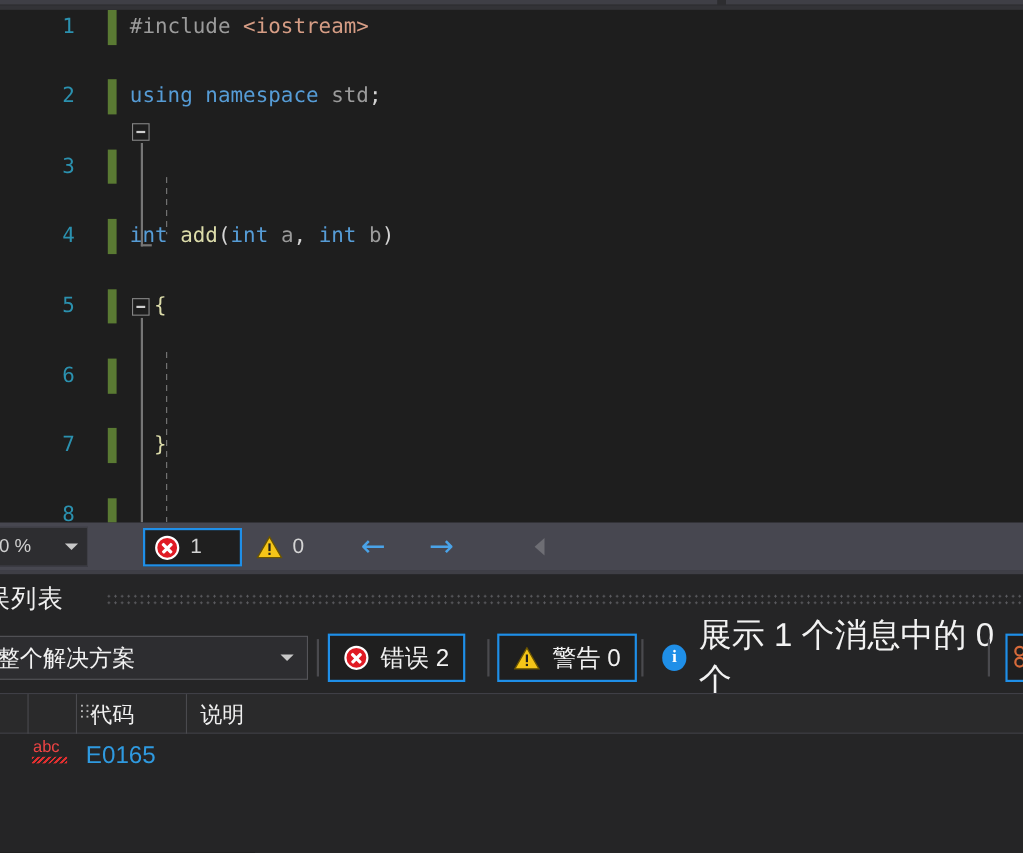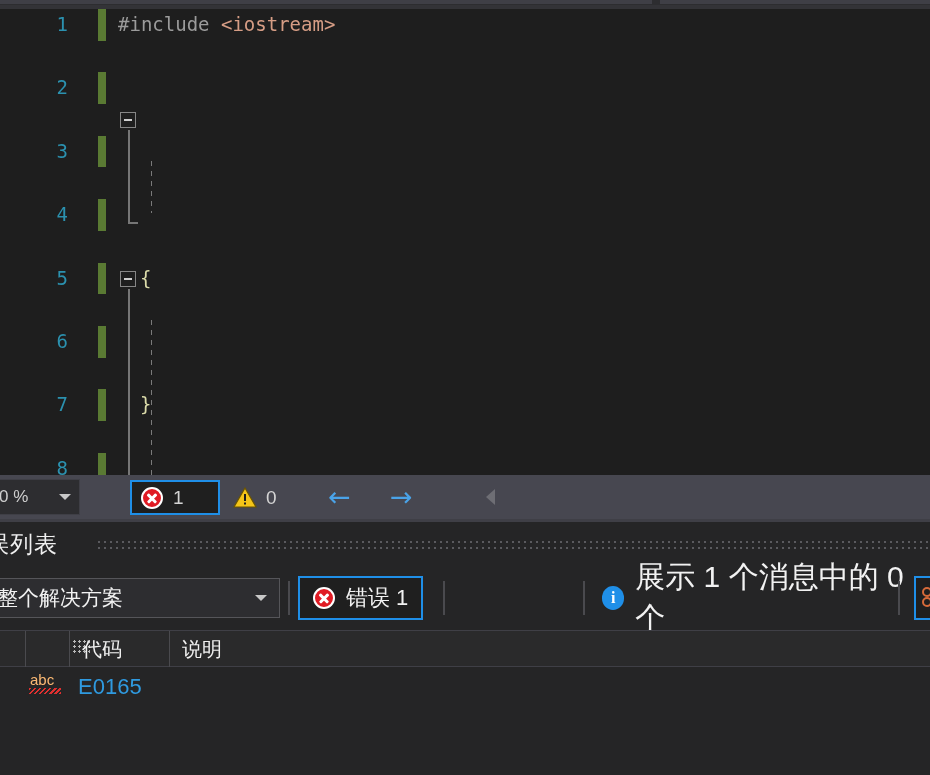--- a/index.html
+++ b/index.html
@@ -173,21 +173,21 @@
   .row-icon { position:absolute; left:28px; top:4px; width:34px; height:30px; }
   .row-code {
     position:absolute; left:78px; top:0; height:38px; display:flex; align-items:center;
     color:#2f9ae0; font-size:22px; font-family:"Liberation Sans",sans-serif;
   }
   .row-desc {
     position:absolute; left:175px; top:0; height:38px; display:flex; align-items:center;
     color:#f2f2f2; font-size:22px; font-family:"Liberation Sans",sans-serif;
   }
   .abc-ico { position:relative; width:36px; height:30px; }
-  .abc-ico .t { position:absolute; left:2px; top:-1px; color:#fdba74; font-size:15px;
+  .abc-ico .t { position:absolute; left:2px; top:-1px; color:#ef4444; font-size:15px;
                 font-family:"Liberation Sans",sans-serif; }
   .abc-ico .w { position:absolute; left:1px; top:16px; width:32px; height:6px;
                 background-image: repeating-linear-gradient(135deg,#e03030 0 1.8px,transparent 1.8px 3.6px); }
 </style>
 </head>
 <body>
 
 <div id="root">
 
   <div class="top-strip">
@@ -200,31 +200,33 @@
 
     <div class="code-line" style="top:0">
       <span class="ln">1</span>
       <span class="chg"></span>
       <span class="codetext"><span class="pp">#include </span><span class="inc">&lt;iostream&gt;</span></span>
     </div>
 
     <div class="code-line" style="top:31.7px">
       <span class="ln">2</span>
       <span class="chg"></span>
+      <span class="codetext"><span class="kw">using</span> <span class="kw">namespace</span> <span class="pre">std</span><span class="pun">;</span></span>
     </div>
 
     <div class="code-line" style="top:63.4px">
       <span class="ln">3</span>
       <span class="chg"></span>
       <span class="codetext"></span>
     </div>
 
     <div class="code-line" style="top:95.1px">
       <span class="ln">4</span>
       <span class="chg"></span>
+      <span class="codetext"><span class="kw">int</span> <span class="fn">add</span><span class="pun">(</span><span class="kw">int</span> <span class="pre">a</span><span class="pun">,</span> <span class="kw">int</span> <span class="pre">b</span><span class="pun">)</span></span>
     </div>
 
     <div class="code-line" style="top:126.8px">
       <span class="ln">5</span>
       <span class="chg"></span>
       <span class="codetext" style="left:140px"><span class="fn">{</span></span>
     </div>
 
     <div class="code-line" style="top:158.5px">
       <span class="ln">6</span>
@@ -290,25 +292,35 @@
     <div class="panel-toolbar">
       <div class="scope-combo">
         <span class="st">整个解决方案</span>
         <span class="caret-down"></span>
       </div>
 
       <div class="tb-sep" style="left:288px"></div>
 
       <div class="tb-chip" style="left:298px">
         <span class="ico-err"></span>
-        <span class="lbl">错误 1</span>
+        <span class="lbl">错误 2</span>
       </div>
 
       <div class="tb-sep" style="left:443px"></div>
 
+      <div class="tb-chip" style="left:452px">
+        <span class="ico-warn">
+          <svg width="24" height="21" viewBox="0 0 24 21">
+            <path d="M12 1 L23 20 L1 20 Z" fill="#f5c518" stroke="#6b5500" stroke-width="1.2"></path>
+            <rect x="11" y="7" width="2" height="7" fill="#1e1e1e"></rect>
+            <rect x="11" y="15.5" width="2" height="2" fill="#1e1e1e"></rect>
+          </svg>
+        </span>
+        <span class="lbl">警告 0</span>
+      </div>
 
       <div class="tb-sep" style="left:583px"></div>
 
       <div class="tb-plain" style="left:592px">
         <span class="ico-info">i</span>
         <span class="lbl">展示 1 个消息中的 0 个</span>
       </div>
 
       <div class="tb-sep" style="left:898px"></div>
 

